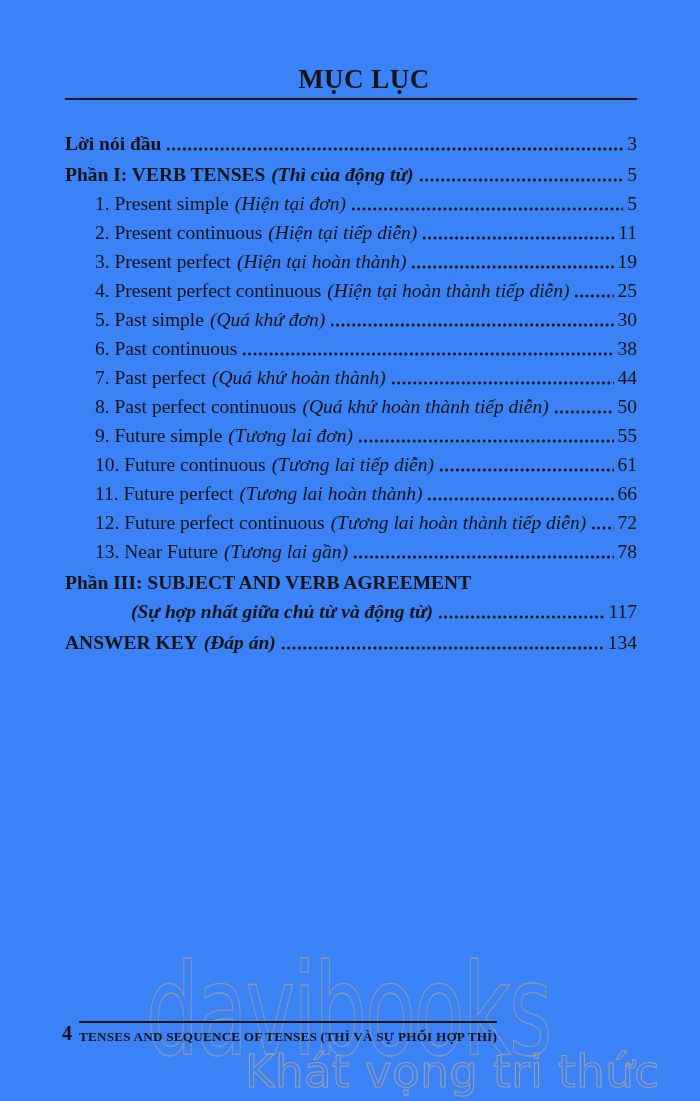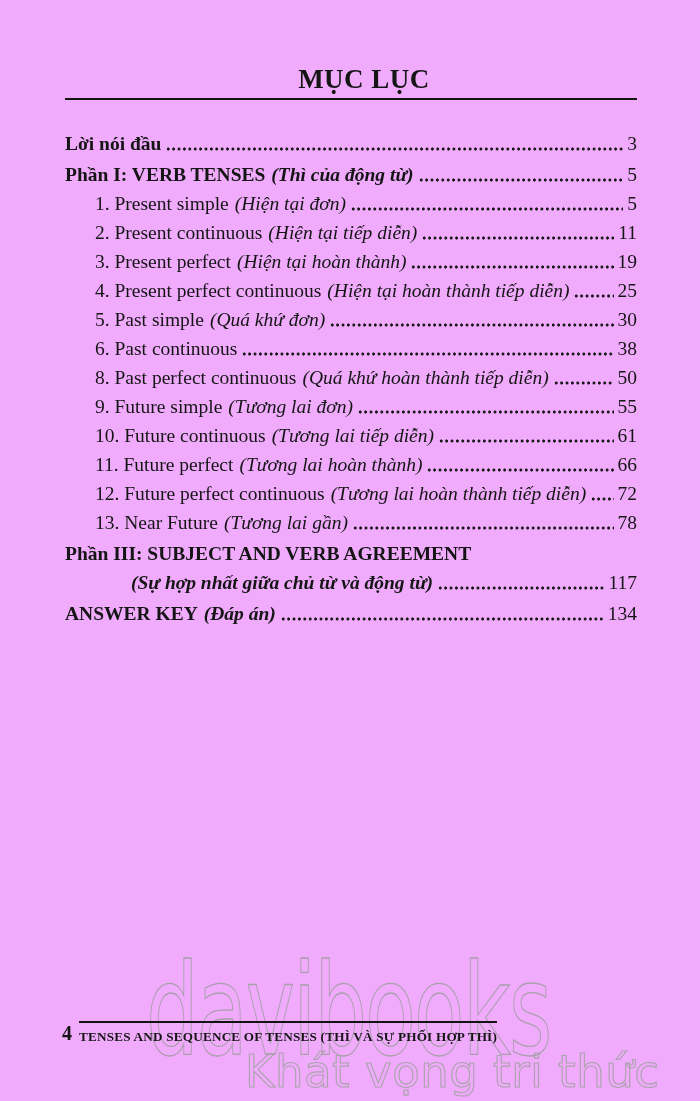--- a/index.html
+++ b/index.html
@@ -5,21 +5,21 @@
   html, body {
     margin: 0;
     padding: 0;
     background: #e8e8e8;
   }
   .page {
     position: relative;
     width: 700px;
     height: 1101px;
     margin: 0 auto;
-    background: #f0abfc;
+    background: #3b82f6;
     overflow: hidden;
     font-family: "Liberation Serif", "DejaVu Serif", serif;
     color: #151515;
   }
   
   .title-block {
     padding: 64px 63px 0 65px;
   }
   .page-title {
     margin: 0;
@@ -178,20 +178,26 @@
         <span class="sub">(Quá khứ đơn)</span>
         <span class="leader"></span>
         <span class="pagenum">30</span>
       </div>
       <div class="toc-row level-1 item">
         <span class="label">6. Past continuous</span>
         <span class="leader"></span>
         <span class="pagenum">38</span>
       </div>
       <div class="toc-row level-1 item">
+        <span class="label">7. Past perfect</span>
+        <span class="sub">(Quá khứ hoàn thành)</span>
+        <span class="leader"></span>
+        <span class="pagenum">44</span>
+      </div>
+      <div class="toc-row level-1 item">
         <span class="label">8. Past perfect continuous</span>
         <span class="sub">(Quá khứ hoàn thành tiếp diễn)</span>
         <span class="leader"></span>
         <span class="pagenum">50</span>
       </div>
       <div class="toc-row level-1 item">
         <span class="label">9. Future simple</span>
         <span class="sub">(Tương lai đơn)</span>
         <span class="leader"></span>
         <span class="pagenum">55</span>

